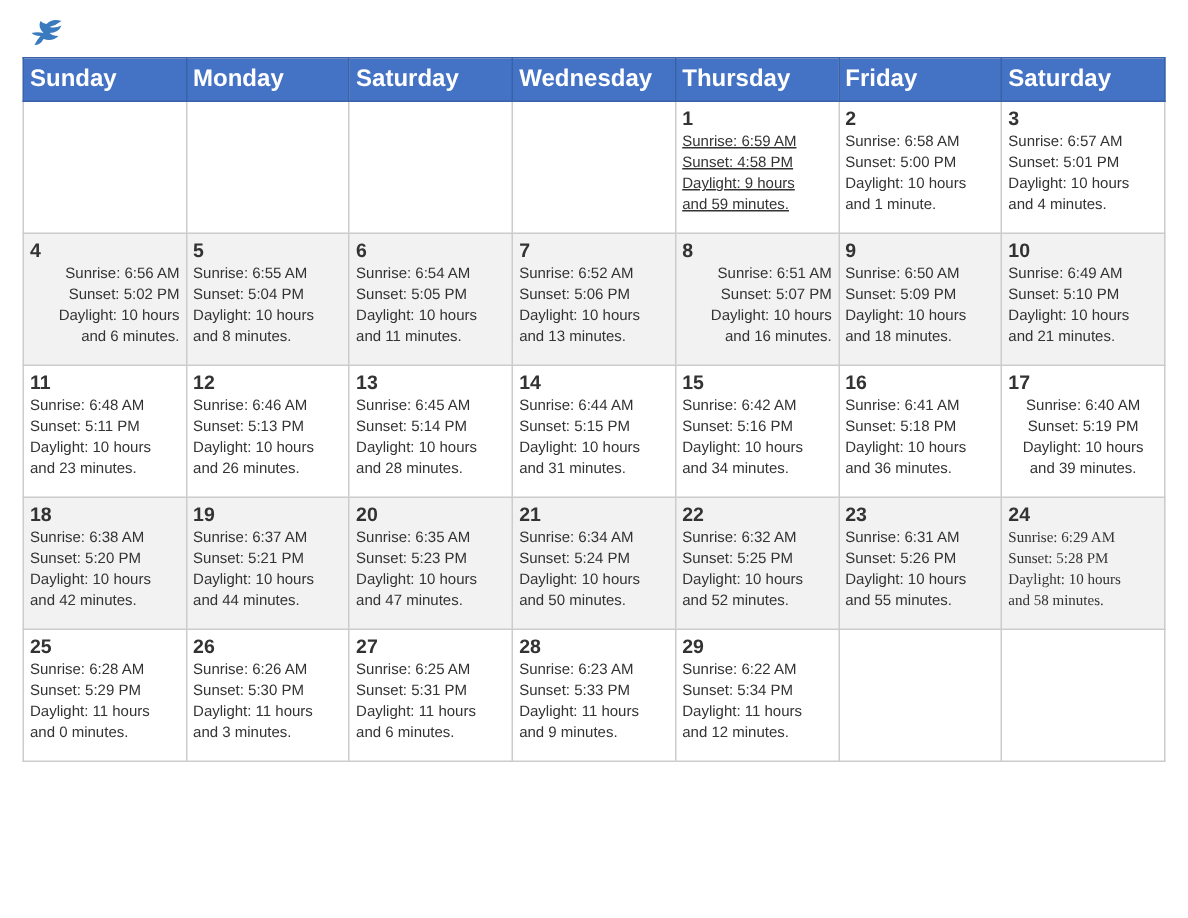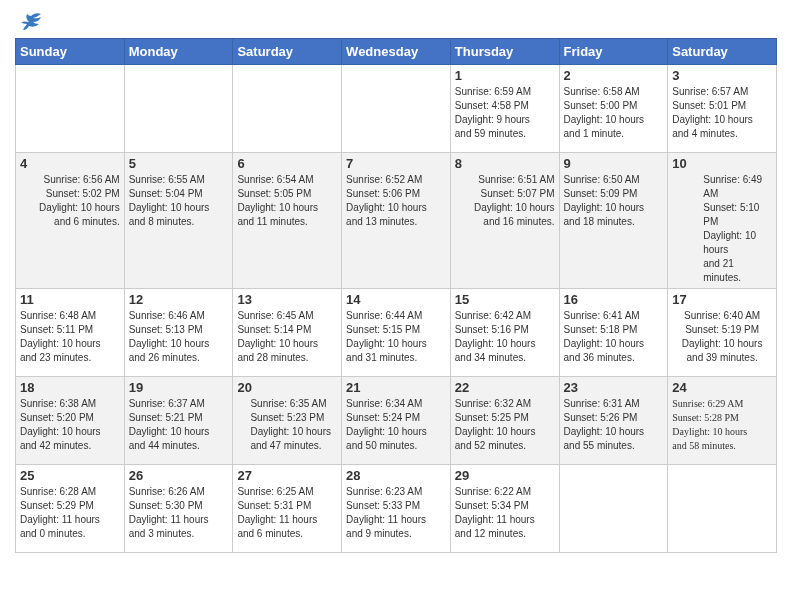--- a/index.html
+++ b/index.html
@@ -48,21 +48,21 @@
       width: 100%;
       border-collapse: collapse;
       border: 1px solid #ccc;
       font-size: 10.5px;
     }
     .calendar-table thead th {
       background-color: #4472C4;
       color: #fff;
       padding: 5px 4px;
       text-align: left;
-      font-size: 13px;
+      font-size: 16px;
       border: 1px solid #3a62a7;
     }
     .calendar-table tbody td {
       border: 1px solid #ccc;
       vertical-align: top;
       padding: 3px 4px;
       width: calc(100% / 7);
       min-height: 80px;
       height: 88px;
     }
@@ -116,21 +116,21 @@
         </tr>
     </thead>
     <tbody id="calendar-body">
     <tr>
           <td></td>
           <td></td>
           <td></td>
           <td></td>
           <td>
             <span class="day-number">1</span>
-            <div class="day-info" style="white-space: pre-line;">Sunrise: 6:59 AM
+            <div class="day-info" style="white-space: pre-line; text-decoration: underline;">Sunrise: 6:59 AM
 Sunset: 4:58 PM
 Daylight: 9 hours
 and 59 minutes.</div>
           </td>
           <td>
             <span class="day-number">2</span>
             <div class="day-info" style="white-space: pre-line;">Sunrise: 6:58 AM
 Sunset: 5:00 PM
 Daylight: 10 hours
 and 1 minute.</div>
@@ -181,21 +181,21 @@
           </td>
           <td>
             <span class="day-number">9</span>
             <div class="day-info" style="white-space: pre-line;">Sunrise: 6:50 AM
 Sunset: 5:09 PM
 Daylight: 10 hours
 and 18 minutes.</div>
           </td>
           <td>
             <span class="day-number">10</span>
-            <div class="day-info" style="white-space: pre-line; margin-left: 31px;">Sunrise: 6:49 AM
+            <div class="day-info" style="white-space: pre-line;">Sunrise: 6:49 AM
 Sunset: 5:10 PM
 Daylight: 10 hours
 and 21 minutes.</div>
           </td>
         </tr>
         <tr>
           <td>
             <span class="day-number">11</span>
             <div class="day-info" style="white-space: pre-line;">Sunrise: 6:48 AM
 Sunset: 5:11 PM
@@ -255,21 +255,21 @@
           </td>
           <td>
             <span class="day-number">19</span>
             <div class="day-info" style="white-space: pre-line;">Sunrise: 6:37 AM
 Sunset: 5:21 PM
 Daylight: 10 hours
 and 44 minutes.</div>
           </td>
           <td>
             <span class="day-number">20</span>
-            <div class="day-info" style="white-space: pre-line; margin-left: 13px;">Sunrise: 6:35 AM
+            <div class="day-info" style="white-space: pre-line;">Sunrise: 6:35 AM
 Sunset: 5:23 PM
 Daylight: 10 hours
 and 47 minutes.</div>
           </td>
           <td>
             <span class="day-number">21</span>
             <div class="day-info" style="white-space: pre-line;">Sunrise: 6:34 AM
 Sunset: 5:24 PM
 Daylight: 10 hours
 and 50 minutes.</div>

